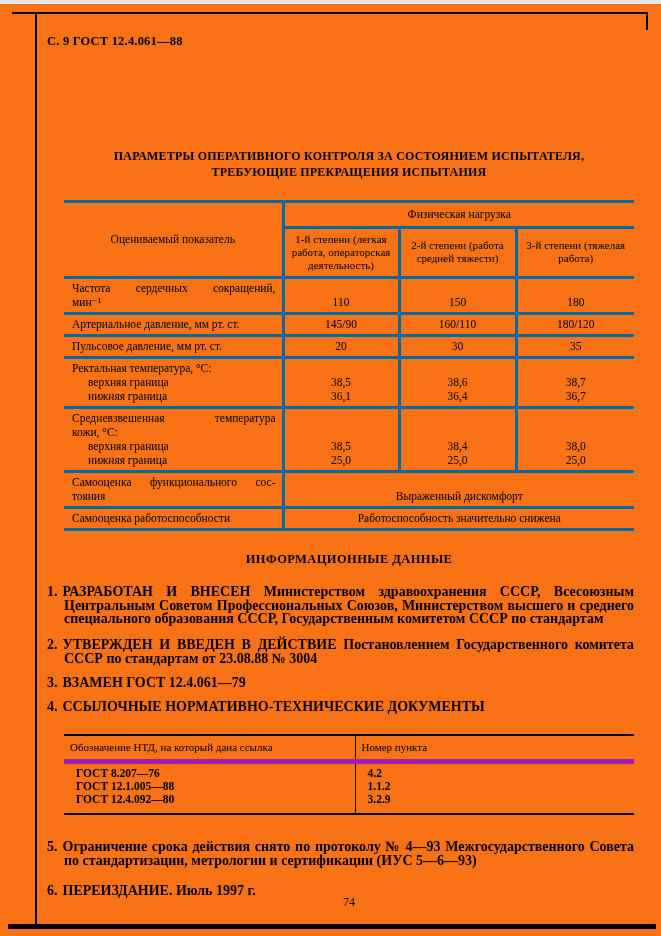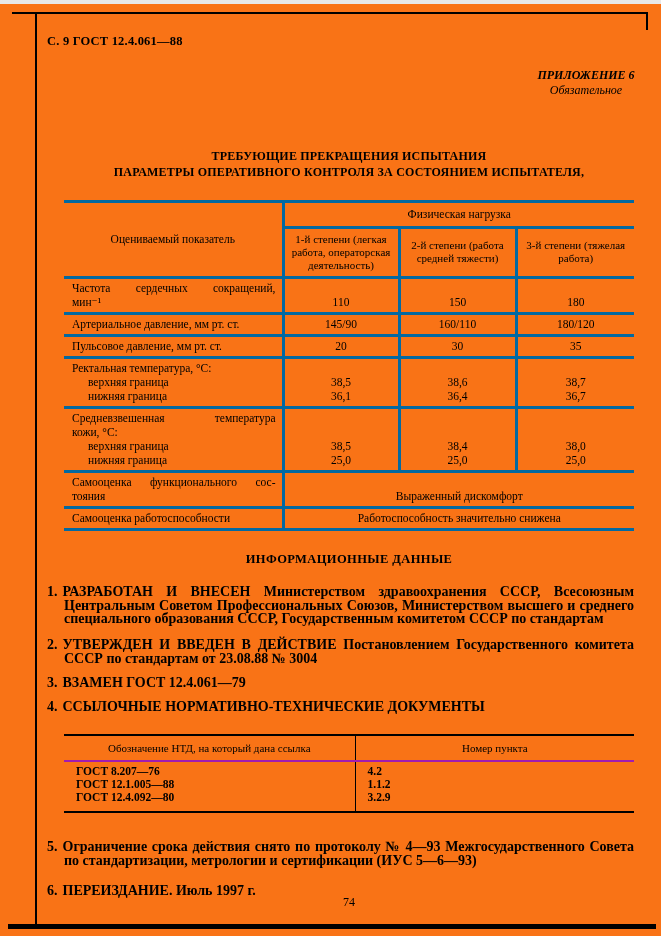--- a/index.html
+++ b/index.html
@@ -44,47 +44,43 @@
           text-align:justify; padding-left:17px; text-indent:-17px; }
   .item .num { margin-right:5px; }
   #item1 { top:581px; } #item2 { top:634px; } #item3 { top:672px; } #item4 { top:696px; }
   #item5 { top:836px; } #item6 { top:880px; }
 
   
   table.ref { position:absolute; left:64px; top:730px; width:570px; border-collapse:collapse; table-layout:fixed;
               border-top:2px solid #000; border-bottom:2px solid #000; }
   .ref td { padding:2px 6px; }
   .ref tr td:first-child { border-right:1px solid #000; }
-  .ref tr.rh td { border-bottom:2px solid #a21caf; text-align:center; font-size:11px; height:26px; vertical-align:middle; font-weight:normal; }
+  .ref tr.rh td { border-bottom:5px solid #a21caf; text-align:left; font-size:11px; height:26px; vertical-align:middle; font-weight:normal; }
   .ref tr.rr td { font-size:11.5px; font-weight:bold; line-height:13px; padding:0 6px 0 12px; }
   .ref tr.rr-first td { padding-top:3px; }
   .ref tr.rr-last td  { padding-bottom:7px; }
 
   .page-number { position:absolute; left:64px; top:891px; width:570px; text-align:center; font-size:12px; }
 </style>
 </head>
 <body>
 
 <div class="page">
 
   <div class="artifact a-top"></div>
   <div class="artifact a-rtick"></div>
   <div class="artifact a-left"></div>
   <div class="artifact a-bot"></div>
 
   <div class="header">С. 9 ГОСТ 12.4.061—88</div>
 
-  <div class="appendix">
-    <div class="alabel">ПРИЛОЖЕНИЕ 6</div>
-    <div class="anote">Обязательное</div>
-  </div>
 
   <div class="title">
+    <div>ПАРАМЕТРЫ ОПЕРАТИВНОГО КОНТРОЛЯ ЗА СОСТОЯНИЕМ ИСПЫТАТЕЛЯ,</div>
     <div>ТРЕБУЮЩИЕ ПРЕКРАЩЕНИЯ ИСПЫТАНИЯ</div>
-    <div>ПАРАМЕТРЫ ОПЕРАТИВНОГО КОНТРОЛЯ ЗА СОСТОЯНИЕМ ИСПЫТАТЕЛЯ,</div>
   </div>
 
   <table class="ctl">
     <colgroup>
       <col style="width:219px">
         <col style="width:116px">
         <col style="width:117px">
         <col style="width:118px">
     </colgroup>
     <tbody>

